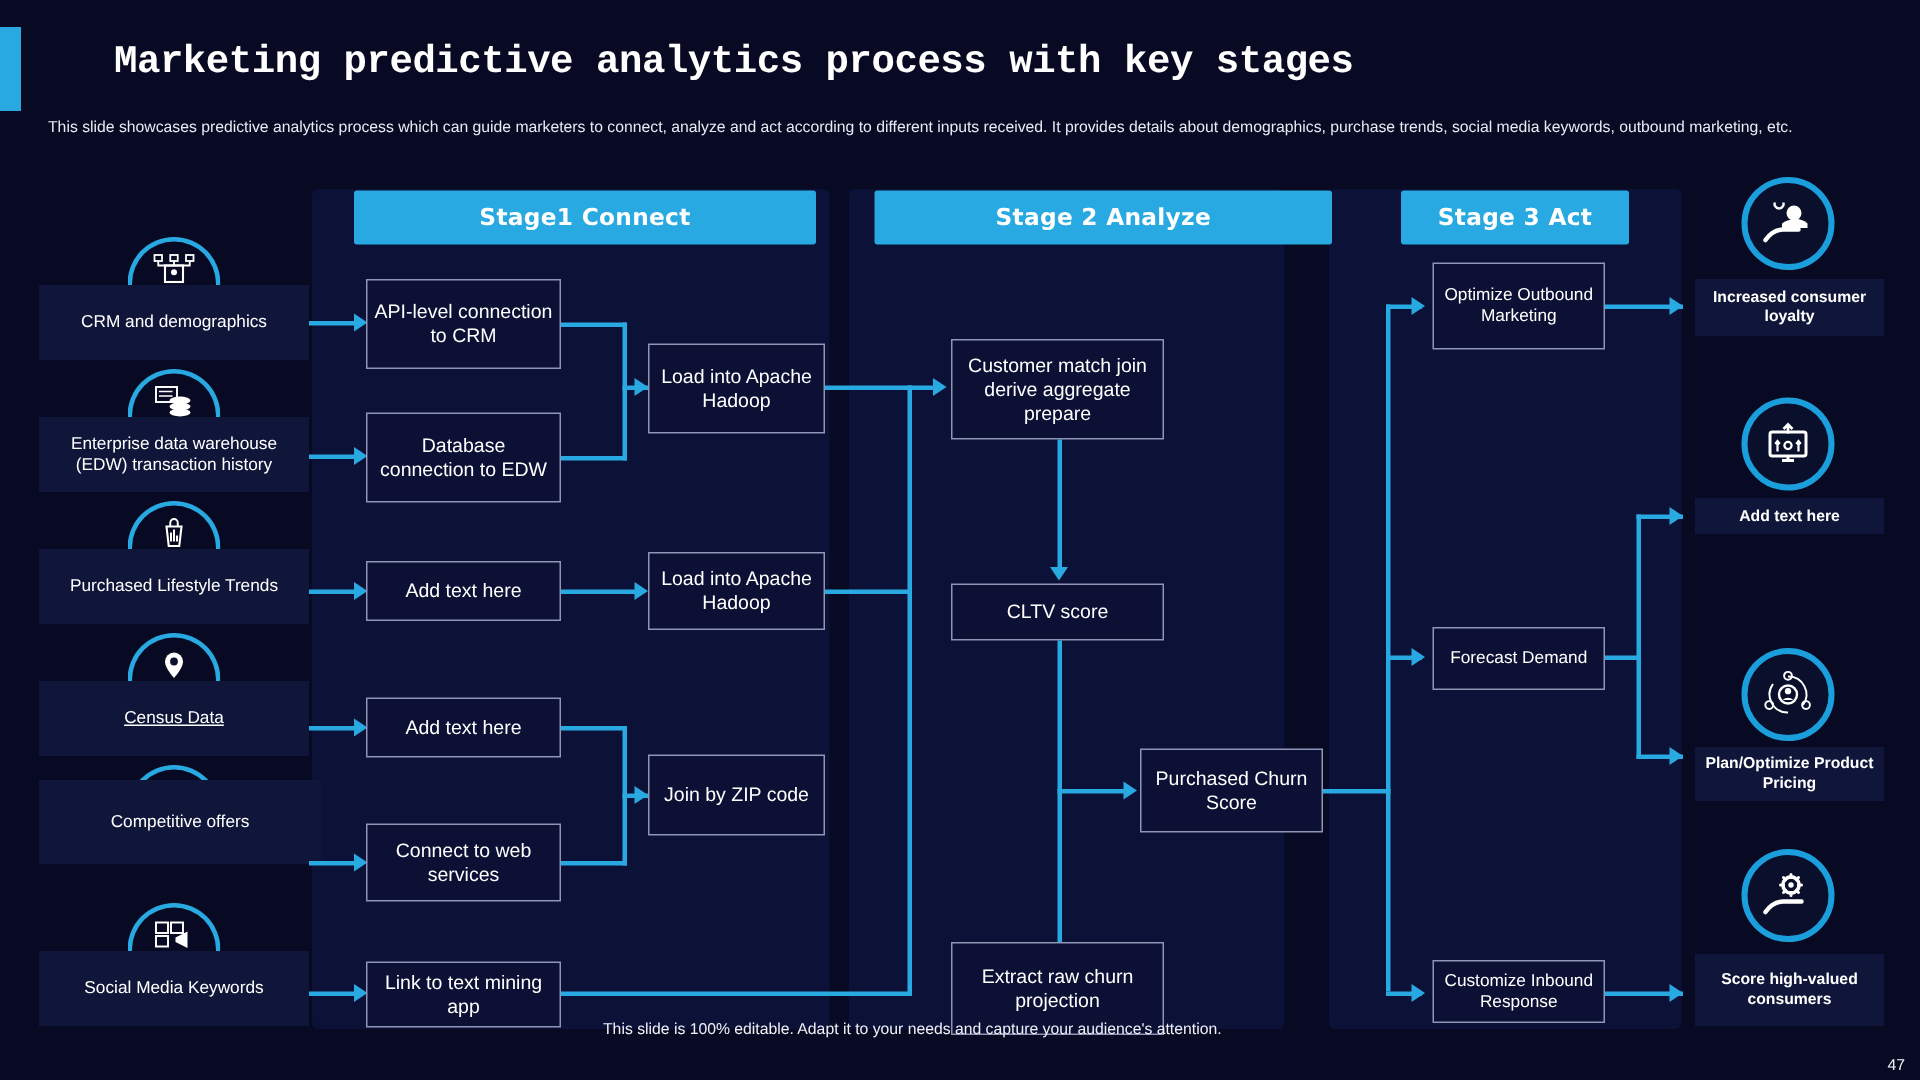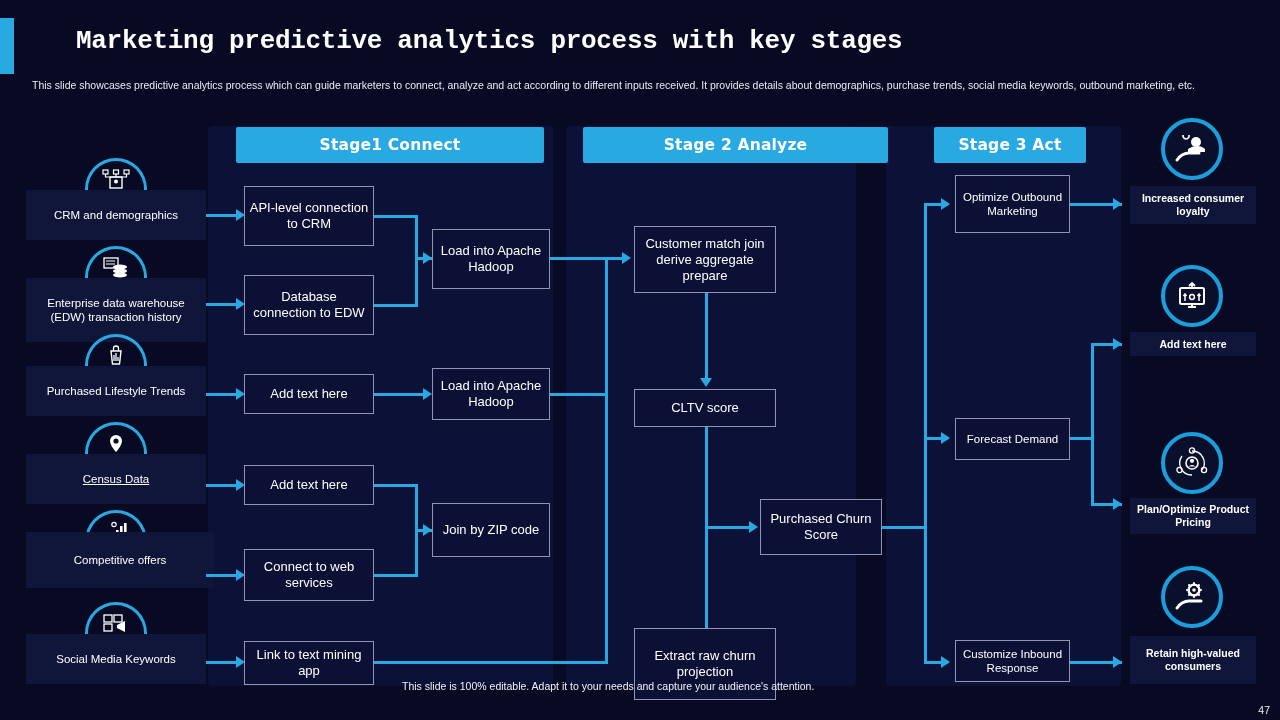--- a/index.html
+++ b/index.html
@@ -119,21 +119,21 @@
 
 <div class="arch" style="left:85px; top:246px;">
   <svg width="28" height="22" viewBox="0 0 28 22">
     <rect x="2" y="1" width="14" height="10" fill="none" stroke="#ffffff" stroke-width="1.3"></rect>
     <path d="M4 4 H13 M4 7 H13" stroke="#ffffff" stroke-width="1.1"></path>
     <ellipse cx="18" cy="10" rx="7" ry="2.6" fill="#ffffff"></ellipse>
     <ellipse cx="18" cy="14" rx="7" ry="2.6" fill="#ffffff"></ellipse>
     <ellipse cx="18" cy="18" rx="7" ry="2.6" fill="#ffffff"></ellipse>
   </svg>
 </div>
-<div class="src-box" style="left:26px; top:278px; width:180px; height:64px;">
+<div class="src-box" style="left:26px; top:278px; width:180px; height:50px;">
   <span>Enterprise data warehouse (EDW) transaction history</span>
 </div>
 
 <div class="arch" style="left:85px; top:334px;">
   <svg width="24" height="22" viewBox="0 0 24 22">
     <path d="M7 6 H17 L15.5 19 H8.5 Z" fill="none" stroke="#ffffff" stroke-width="1.4"></path>
     <path d="M9.5 6 V3.5 a2.5 2.5 0 0 1 5 0 V6" fill="none" stroke="#ffffff" stroke-width="1.3"></path>
     <path d="M10 16 V10 M12 16 V8 M14 16 V12" stroke="#ffffff" stroke-width="1.3"></path>
   </svg>
 </div>
@@ -153,21 +153,21 @@
 
 <div class="arch" style="left:85px; top:510px;">
   <svg width="30" height="22" viewBox="0 0 30 22">
     <rect x="15" y="9" width="2.6" height="7" fill="#ffffff"></rect>
     <rect x="19" y="5" width="2.6" height="11" fill="#ffffff"></rect>
     <rect x="23" y="2" width="2.6" height="14" fill="#ffffff"></rect>
     <circle cx="13" cy="3.5" r="2.2" fill="none" stroke="#ffffff" stroke-width="1.2"></circle>
     <path d="M2 19 q4 -5 9 -5 h6" fill="none" stroke="#ffffff" stroke-width="2.2" stroke-linecap="round"></path>
   </svg>
 </div>
-<div class="src-box" style="left:26px; top:532px; width:188px; height:56px;">
+<div class="src-box" style="left:26px; top:520px; width:188px; height:56px;">
   <span>Competitive offers</span>
 </div>
 
 <div class="arch" style="left:85px; top:602px;">
   <svg width="30" height="22" viewBox="0 0 30 22">
     <rect x="3" y="2" width="8" height="7" fill="none" stroke="#ffffff" stroke-width="1.3"></rect>
     <rect x="13" y="2" width="8" height="7" fill="none" stroke="#ffffff" stroke-width="1.3"></rect>
     <rect x="3" y="11" width="8" height="7" fill="none" stroke="#ffffff" stroke-width="1.3"></rect>
     <path d="M16 12 l8 -4 v11 l-8 -4 z" fill="#ffffff"></path>
   </svg>
@@ -242,21 +242,21 @@
 
 <div class="pbox" style="left:634px; top:226px; width:142px; height:67px;text-align:center;">
   <span>Customer match join derive aggregate prepare</span>
 </div>
 <div class="pbox" style="left:634px; top:389px; width:142px; height:38px;">
   <span>CLTV score</span>
 </div>
 <div class="pbox" style="left:760px; top:499px; width:122px; height:56px;">
   <span>Purchased Churn Score</span>
 </div>
-<div class="pbox" style="left:634px; top:628px; width:142px; height:72px;">
+<div class="pbox" style="left:634px; top:628px; width:142px; height:62px;">
   <span>Extract raw churn projection</span>
 </div>
 
 <div class="vline" style="left:705px; top:293px; height:86px;"></div>
 <div class="arrow-d" style="left:700px; top:378px;"></div>
 
 <div class="vline" style="left:705px; top:427px; height:201px;"></div>
 <div class="hline" style="left:705px; top:526px; width:48px;"></div>
 <div class="arrow-r" style="left:749px; top:521px;"></div>
 
@@ -324,21 +324,21 @@
 
 <div class="circ" style="left:1161px; top:566px;">
   <svg width="34" height="30" viewBox="0 0 34 30">
     <circle cx="19" cy="8" r="5.4" fill="none" stroke="#ffffff" stroke-width="2.4"></circle>
     <circle cx="19" cy="8" r="1.8" fill="#ffffff"></circle>
     <path d="M19 1 v2 M19 13 v2 M12 8 h2 M24 8 h2 M14 3 l1.5 1.5 M22.5 11.5 L24 13 M24 3 l-1.5 1.5 M15.5 11.5 L14 13" stroke="#ffffff" stroke-width="2" stroke-linecap="round"></path>
     <path d="M2 26 q5 -7 12 -7 h12" fill="none" stroke="#ffffff" stroke-width="3" stroke-linecap="round"></path>
   </svg>
 </div>
 <div class="out-box" style="left:1130px; top:636px; width:126px; height:48px;">
-  <span>Retain high-valued consumers</span>
+  <span>Score high-valued consumers</span>
 </div>
 
 <div class="hline" style="left:1070px; top:203px; width:52px;"></div>
 <div class="arrow-r" style="left:1113px; top:198px;"></div>
 
 <div class="hline" style="left:1070px; top:437px; width:24px;"></div>
 <div class="vline" style="left:1091px; top:343px; height:163px;"></div>
 <div class="hline" style="left:1091px; top:343px; width:31px;"></div>
 <div class="arrow-r" style="left:1113px; top:338px;"></div>
 <div class="hline" style="left:1091px; top:503px; width:31px;"></div>

